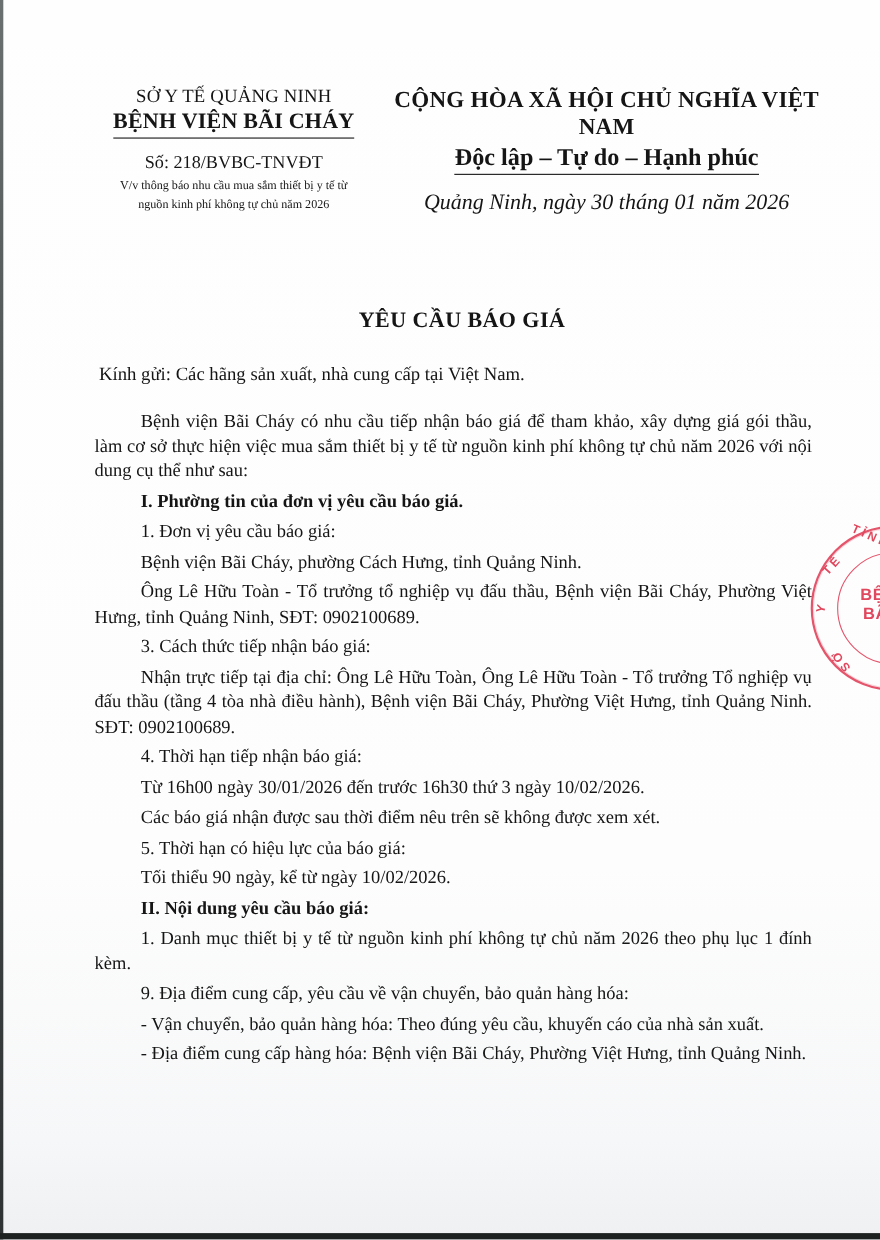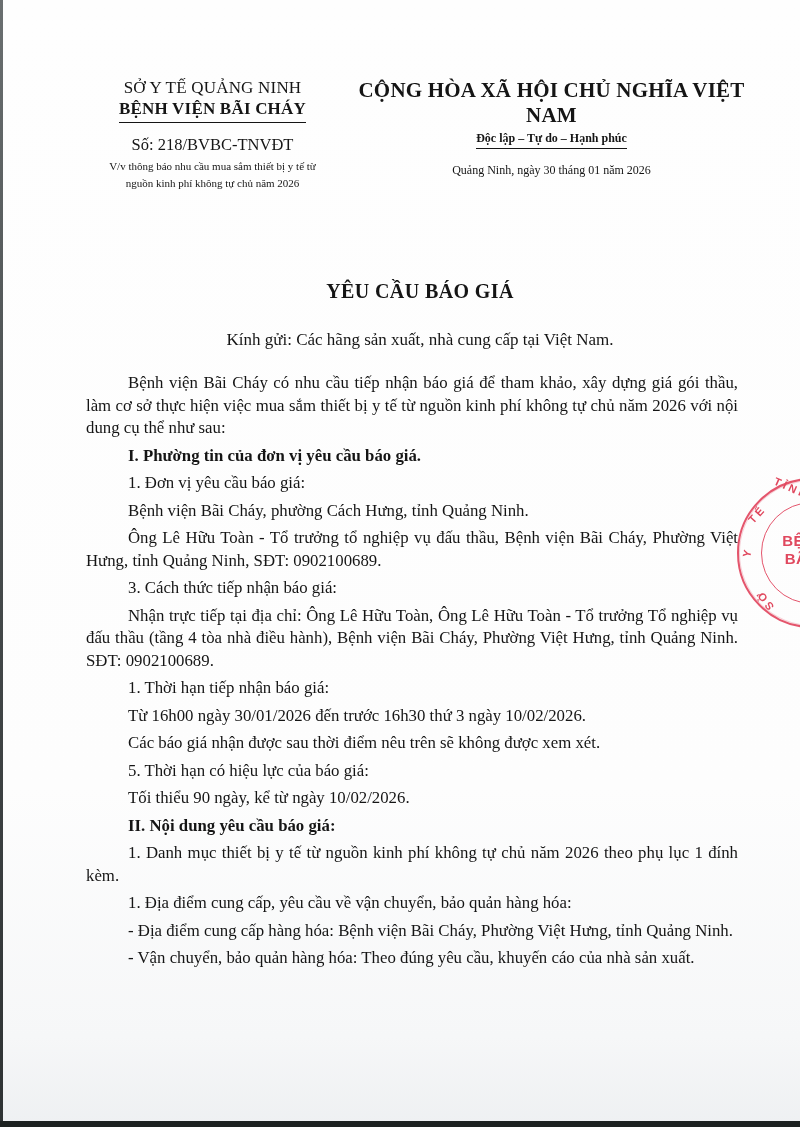--- a/index.html
+++ b/index.html
@@ -27,46 +27,46 @@
   
   .header {
     position: absolute; top: 78px; left: 90px; width: 660px;
     display: flex; align-items: flex-start;
   }
   .header-left {
     width: 245px; text-align: center; flex-shrink: 0;
   }
   .agency { font-size: 17px; letter-spacing: .2px; }
   .org {
-    font-size: 17px; font-weight: bold; letter-spacing: .2px;
+    font-size: 20px; font-weight: bold; letter-spacing: .2px;
     display: inline-block; padding-bottom: 3px;
     border-bottom: 1.5px solid #151515;
     margin-top: 1px;
   }
   .doc-number { font-size: 16.5px; margin-top: 12px; }
   .subject { font-size: 11px; line-height: 17px; margin-top: 3px; padding: 0 8px; }
   .header-right {
     flex: 1; text-align: center; padding-left: 18px;
   }
   .national { font-size: 21px; font-weight: bold; letter-spacing: .2px; }
   .motto {
-    font-size: 12px; font-weight: bold;
+    font-size: 22px; font-weight: bold;
     display: inline-block; padding-bottom: 2px;
     border-bottom: 1.5px solid #151515;
     margin-top: 2px;
   }
-  .dateline { font-size: 12px; margin-top: 14px; text-align: center; }
+  .dateline { font-size: 20px; font-style: italic; margin-top: 14px; text-align: center; }
   
   .title {
     position: absolute; top: 280px; left: 90px; width: 660px;
     text-align: center; font-size: 20px; font-weight: bold; letter-spacing: .4px;
   }
   .salutation {
     position: absolute; top: 330px; left: 90px; width: 660px;
-    text-align: center; font-size: 17px;
+    font-size: 17px;
   }
   .bodytext {
     position: absolute; top: 372px; left: 86px; width: 652px;
   }
   .para {
     margin: 0 0 5px 0;
     font-size: 16.8px; line-height: 22.5px;
     text-align: justify;
   }
   .para.body-indent { text-indent: 42px; }
@@ -130,30 +130,30 @@
   <div class="salutation">Kính gửi: Các hãng sản xuất, nhà cung cấp tại Việt Nam.</div>
 
   <div class="bodytext" id="paragraphs">
       <p class="para body-indent">Bệnh viện Bãi Cháy có nhu cầu tiếp nhận báo giá để tham khảo, xây dựng giá gói thầu, làm cơ sở thực hiện việc mua sắm thiết bị y tế từ nguồn kinh phí không tự chủ năm 2026 với nội dung cụ thể như sau:</p>
       <p class="para heading">I. Phường tin của đơn vị yêu cầu báo giá.</p>
       <p class="para body-indent">1. Đơn vị yêu cầu báo giá:</p>
       <p class="para body-indent">Bệnh viện Bãi Cháy, phường Cách Hưng, tỉnh Quảng Ninh.</p>
       <p class="para body-indent">Ông Lê Hữu Toàn - Tổ trưởng tổ nghiệp vụ đấu thầu, Bệnh viện Bãi Cháy, Phường Việt Hưng, tỉnh Quảng Ninh, SĐT: 0902100689.</p>
       <p class="para body-indent">3. Cách thức tiếp nhận báo giá:</p>
       <p class="para body-indent">Nhận trực tiếp tại địa chỉ: Ông Lê Hữu Toàn, Ông Lê Hữu Toàn - Tổ trưởng Tổ nghiệp vụ đấu thầu (tầng 4 tòa nhà điều hành), Bệnh viện Bãi Cháy, Phường Việt Hưng, tỉnh Quảng Ninh. SĐT: 0902100689.</p>
-      <p class="para body-indent">1. Thời hạn tiếp nhận báo giá:</p>
+      <p class="para body-indent">4. Thời hạn tiếp nhận báo giá:</p>
       <p class="para body-indent">Từ 16h00 ngày 30/01/2026 đến trước 16h30 thứ 3 ngày 10/02/2026.</p>
       <p class="para body-indent">Các báo giá nhận được sau thời điểm nêu trên sẽ không được xem xét.</p>
       <p class="para body-indent">5. Thời hạn có hiệu lực của báo giá:</p>
       <p class="para body-indent">Tối thiểu 90 ngày, kể từ ngày 10/02/2026.</p>
       <p class="para heading">II. Nội dung yêu cầu báo giá:</p>
       <p class="para body-indent">1. Danh mục thiết bị y tế từ nguồn kinh phí không tự chủ năm 2026 theo phụ lục 1 đính kèm.</p>
-      <p class="para body-indent">1. Địa điểm cung cấp, yêu cầu về vận chuyển, bảo quản hàng hóa:</p>
+      <p class="para body-indent">9. Địa điểm cung cấp, yêu cầu về vận chuyển, bảo quản hàng hóa:</p>
+      <p class="para body-indent">- Vận chuyển, bảo quản hàng hóa: Theo đúng yêu cầu, khuyến cáo của nhà sản xuất.</p>
       <p class="para body-indent">- Địa điểm cung cấp hàng hóa: Bệnh viện Bãi Cháy, Phường Việt Hưng, tỉnh Quảng Ninh.</p>
-      <p class="para body-indent">- Vận chuyển, bảo quản hàng hóa: Theo đúng yêu cầu, khuyến cáo của nhà sản xuất.</p>
     </div>
 
   <div class="stamp">
     <div class="ring-outer"></div>
     <div class="ring-inner"></div>
     <div class="center-text">
       <div>BỆNH V</div>
       <div>BÃI CH</div>
     </div>
     <span class="ring-letter rl-top">TỈNH</span>

